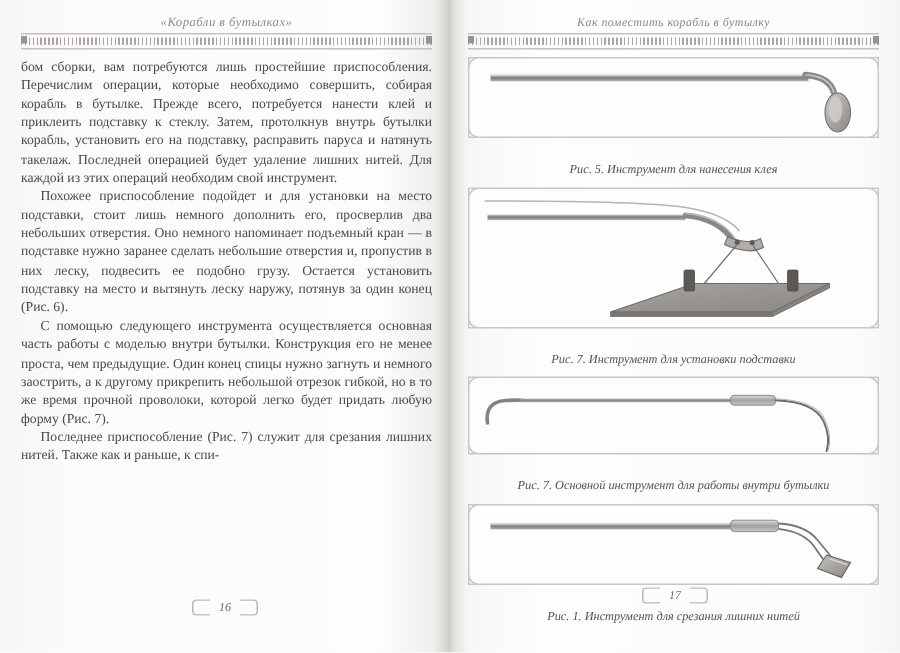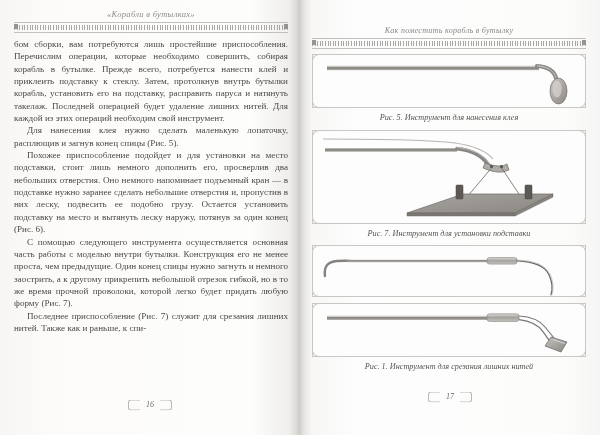--- a/index.html
+++ b/index.html
@@ -10,21 +10,21 @@
     overflow:hidden;
     position:relative;
   }
   .book{
     position:absolute;inset:0;
     display:flex;
     background:linear-gradient(90deg,#f7f6f4 0%,#fcfbfa 8%,#fdfdfc 42%,#efeeec 48.2%,#dedcd9 49.3%,#cfcdca 49.9%,#e6e4e1 50.6%,#f8f7f6 52%,#fdfdfd 60%,#fcfcfb 94%,#f6f5f4 100%);
   }
   .page{position:relative;box-sizing:border-box;height:411px;}
   .page-left{width:300px;padding:8px 12px 0 14px;}
-  .page-right{width:300px;padding:24px 14px 0 12px;}
+  .page-right{width:300px;padding:8px 14px 0 12px;}
 
   
   .runhead{
     text-align:center;
     font-style:italic;
     font-size:8.5px;
     color:#8d8b89;
     letter-spacing:.3px;
     height:13px;
     line-height:13px;
@@ -95,21 +95,21 @@
   
   .fig-box:before,.fig-box:after{
     content:"";position:absolute;top:-1px;bottom:-1px;width:9px;
     background:#fdfdfd;
     border-top:1px solid #c9c7c4;border-bottom:1px solid #c9c7c4;
   }
   .fig-box:before{left:-1px;border-left:1px solid #c9c7c4;border-radius:7px 0 0 7px;}
   .fig-box:after{right:-1px;border-right:1px solid #c9c7c4;border-radius:0 7px 7px 0;}
   .fig-inner{position:relative;width:100%;height:100%;z-index:2;}
   .cap{
-    margin-top:5px;
+    margin-top:16px;
     text-align:center;
     font-style:italic;
     font-size:8.2px;
     color:#55524f;
     line-height:10.5px;
   }
   .fig5 .fig-box{height:54px;}
   .fig6 .fig-box{height:94px;}
   .fig7 .fig-box{height:52px;}
   .fig8 .fig-box{height:54px;}
@@ -121,21 +121,20 @@
 <div class="book">
 
   <div class="page page-left">
 
     <div class="runhead">«Корабли в бутылках»</div>
 
     <div class="orn"></div>
 
     <div class="col">
       <p>бом сборки, вам потребуются лишь простейшие приспособления. Перечислим операции, которые необходимо совершить, собирая корабль в бутылке. Прежде всего, потребуется нанести клей и приклеить подставку к стеклу. Затем, протолкнув внутрь бутылки корабль, установить его на подставку, распра­вить паруса и натянуть такелаж. Последней операци­ей будет удаление лишних нитей. Для каждой из этих операций необходим свой инструмент.</p>
-      <p class="ind">Для нанесения клея нужно сделать маленькую лопаточку, расплющив и загнув конец спицы (Рис. 5).</p>
       <p class="ind">Похожее приспособление подойдет и для уста­новки на место подставки, стоит лишь немного до­полнить его, просверлив два небольших отверстия. Оно немного напоминает подъемный кран — в под­ставке нужно заранее сделать небольшие отверстия и, пропустив в них леску, подвесить ее подобно гру­зу. Остается установить подставку на место и вытя­нуть леску наружу, потянув за один конец (Рис. 6).</p>
       <p class="ind">С помощью следующего инструмента осущест­вляется основная часть работы с моделью внутри бу­тылки. Конструкция его не менее проста, чем преды­дущие. Один конец спицы нужно загнуть и немного заострить, а к другому прикрепить небольшой отре­зок гибкой, но в то же время прочной проволоки, которой легко будет придать любую форму (Рис. 7).</p>
       <p class="ind">Последнее приспособление (Рис. 7) служит для срезания лишних нитей. Также как и раньше, к спи-</p>
     </div>
 
     <div class="folio">
       <span class="num">16</span>
     </div>
   </div>
 
@@ -239,20 +238,21 @@
 
             <rect x="32" y="13.6" width="140" height="2.6" fill="url(#rodC)"></rect>
 
             <rect x="172" y="11.6" width="30" height="6.5" rx="2.4" fill="url(#ferrule)" stroke="#807d79" stroke-width=".6"></rect>
 
             <path d="M202 14.8 q26 1 32 14 q5 11 2 20" stroke="#6e6b68" stroke-width="1.3" fill="none" stroke-linecap="round"></path>
             <path d="M202 13.9 q27 1 33 14 q5 11 2 21" stroke="#b5b3af" stroke-width=".7" fill="none"></path>
           </svg>
         </div>
       </div>
+      <div class="cap">Рис. 7. Основной инструмент для работы внутри бутылки</div>
     </div>
 
     <div class="fig fig8">
       <div class="fig-box">
         <div class="fig-inner">
           <svg viewBox="0 0 268 54" width="100%" height="54">
             <defs>
               <linearGradient id="rodD" x1="0" y1="0" x2="0" y2="1">
                 <stop offset="0" stop-color="#d2d0cc"></stop>
                 <stop offset=".45" stop-color="#7e7b78"></stop>

